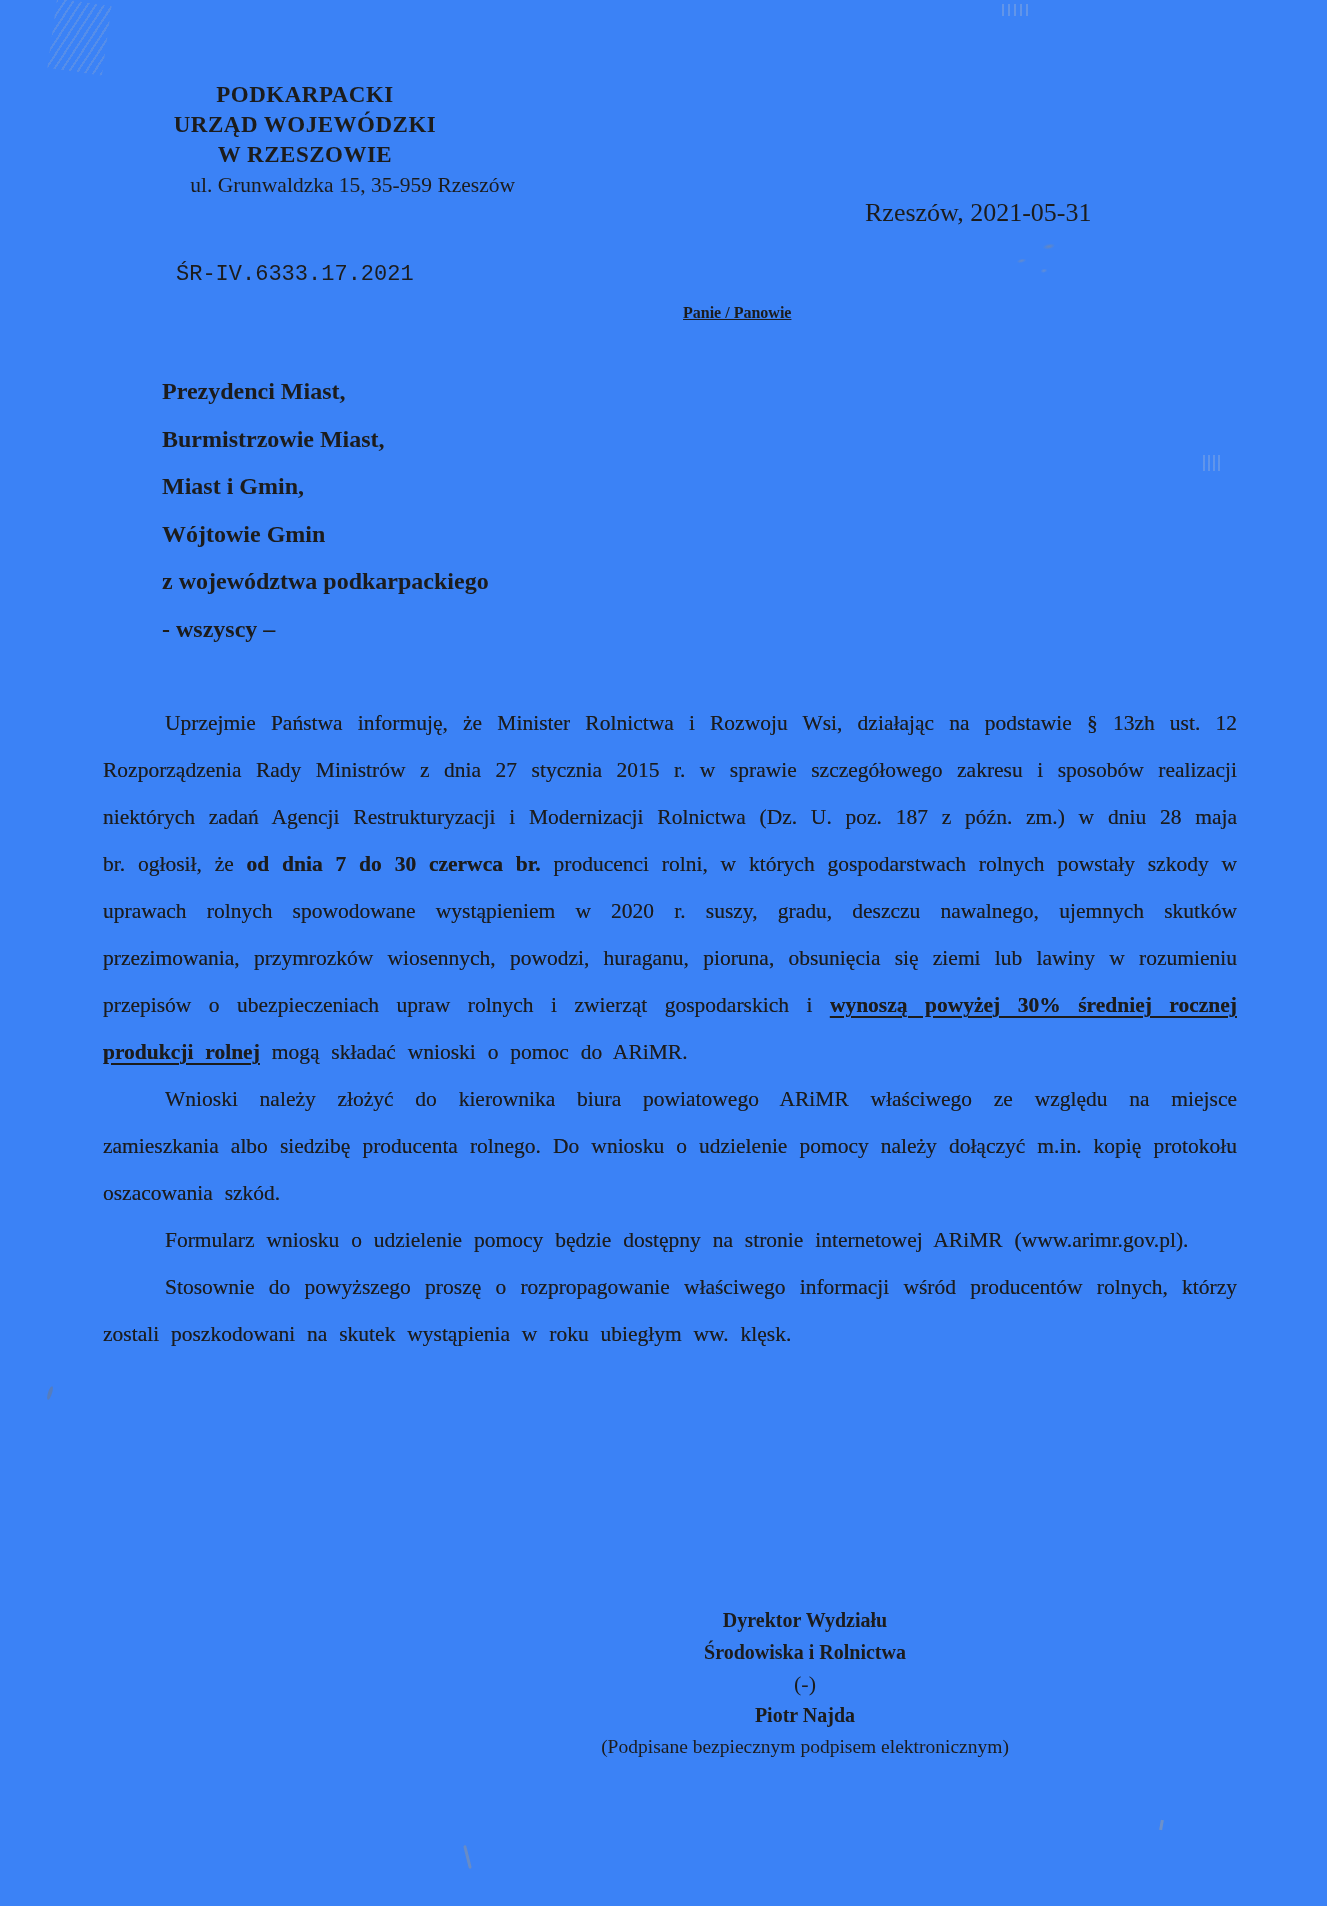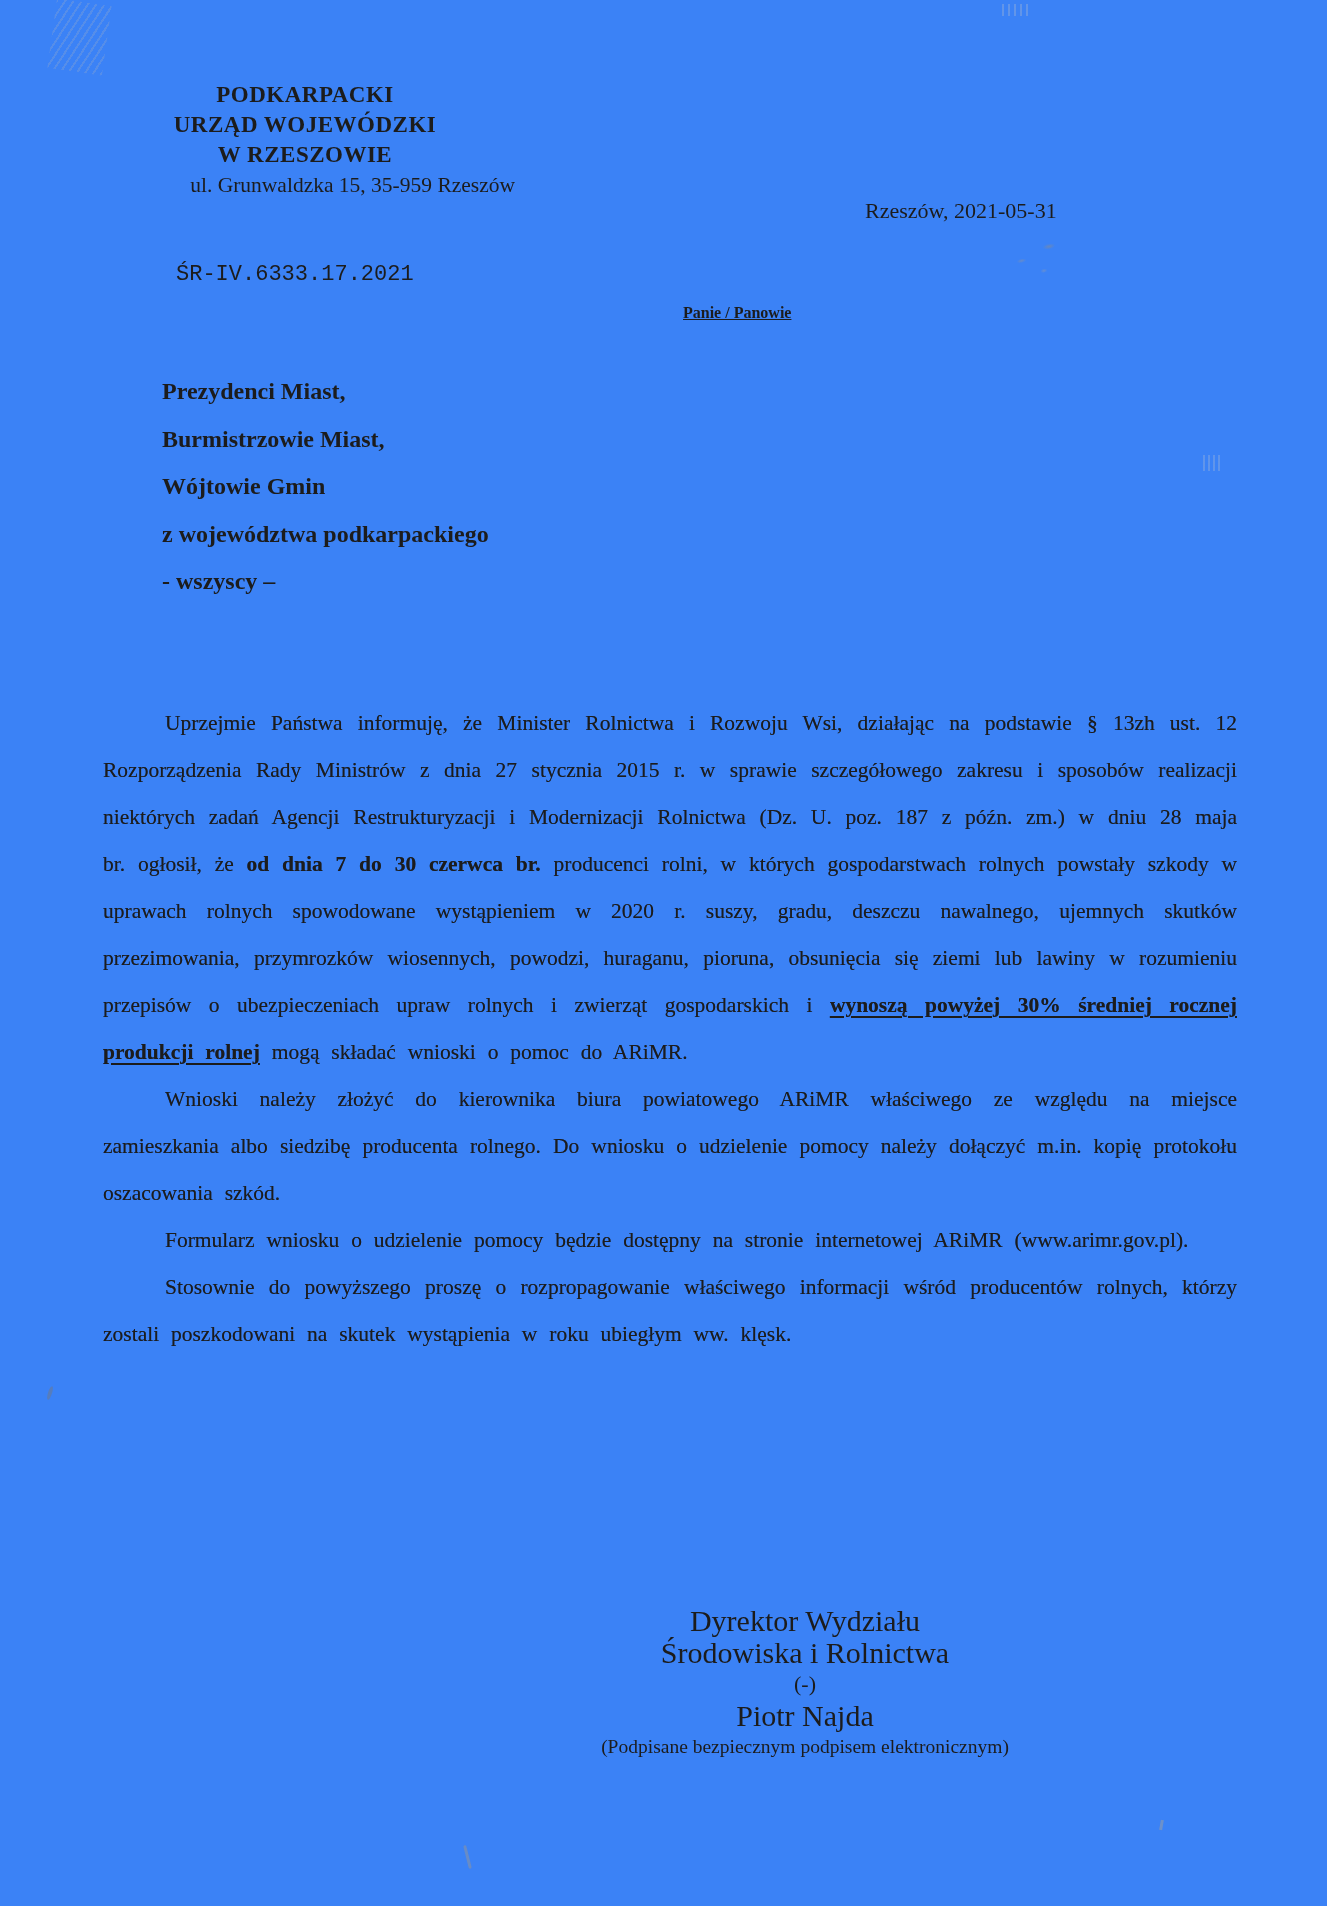--- a/index.html
+++ b/index.html
@@ -28,21 +28,21 @@
   }
   .letterhead .lh-address {
     font-size: 21.5px;
     line-height: 31px;
     font-weight: normal;
     text-align: right;
   }
 
   .dateline {
     left: 865px; top: 198px;
-    font-size: 22px;
+    font-size: 26px;
   }
   .refnum {
     left: 176px; top: 262px;
     font-size: 22px;
     font-family: Liberation Mono, monospace;
   }
   .salutation {
     left: 683px; top: 304px;
     font-size: 16px;
     font-weight: bold;
@@ -75,21 +75,21 @@
     text-decoration-thickness: 2px;
     text-underline-offset: 4px;
   }
 
   
   .signature {
     left: 565px; top: 1605px; width: 480px;
     text-align: center;
     line-height: 31.5px;
   }
-  .sig-bold { font-size: 30px; font-weight: normal; }
+  .sig-bold { font-size: 20px; font-weight: bold; }
   .sig-mark { font-size: 22px; }
   .sig-note { font-size: 19.5px; }
 
   
   .artifact { position: absolute; pointer-events: none; }
   .artifact-corner-streak {
     left: 52px; top: 2px; width: 55px; height: 70px;
     background: repeating-linear-gradient(115deg,
       rgba(185,185,185,0.30) 0px, rgba(185,185,185,0.30) 2px,
       transparent 2px, transparent 7px);
@@ -156,20 +156,21 @@
 
   <div class="abs dateline">Rzeszów, 2021-05-31</div>
 
   <div class="abs refnum">ŚR-IV.6333.17.2021</div>
 
   <div class="abs salutation">Panie / Panowie</div>
 
   <div class="abs addressees">
     <div>Prezydenci Miast,</div>
     <div>Burmistrzowie Miast,</div>
+    <div>Miast i Gmin,</div>
     <div>Wójtowie Gmin</div>
     <div>z województwa podkarpackiego</div>
     <div>- wszyscy –</div>
   </div>
 
   <div class="abs body-text">
     <p><span>Uprzejmie Państwa informuję, że Minister Rolnictwa i Rozwoju Wsi, działając na podstawie § 13zh ust. 12 Rozporządzenia Rady Ministrów z dnia 27 stycznia 2015 r. w sprawie szczegółowego zakresu i sposobów realizacji niektórych zadań Agencji Restrukturyzacji i Modernizacji Rolnictwa (Dz. U. poz. 187 z późn. zm.) w dniu 28 maja br. ogłosił, że </span><span class="seg-bold">od dnia 7 do 30 czerwca br.</span><span> producenci rolni, w których gospodarstwach rolnych powstały szkody w uprawach rolnych spowodowane wystąpieniem w 2020 r. suszy, gradu, deszczu nawalnego, ujemnych skutków przezimowania, przymrozków wiosennych, powodzi, huraganu, pioruna, obsunięcia się ziemi lub lawiny w rozumieniu przepisów o ubezpieczeniach upraw rolnych i zwierząt gospodarskich i </span><span class="seg-bold-underline">wynoszą powyżej 30% średniej rocznej produkcji rolnej</span><span> mogą składać wnioski o pomoc do ARiMR.</span></p>
     <p>Wnioski należy złożyć do kierownika biura powiatowego ARiMR właściwego ze względu na miejsce zamieszkania albo siedzibę producenta rolnego. Do wniosku o udzielenie pomocy należy dołączyć m.in. kopię protokołu oszacowania szkód.</p>
     <p>Formularz wniosku o udzielenie pomocy będzie dostępny na stronie internetowej ARiMR (www.arimr.gov.pl).</p>
     <p>Stosownie do powyższego proszę o rozpropagowanie właściwego informacji wśród producentów rolnych, którzy zostali poszkodowani na skutek wystąpienia w roku ubiegłym ww. klęsk.</p>

